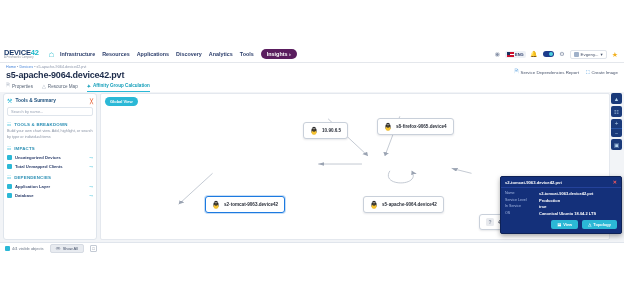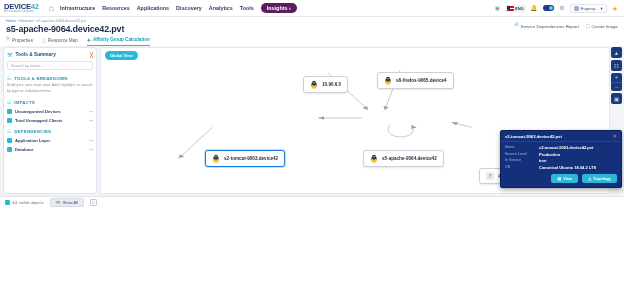--- a/index.html
+++ b/index.html
@@ -4,21 +4,21 @@
 <style>
   * { box-sizing: border-box; }
   html, body { margin:0; padding:0; }
   body {
     width:624px; height:294px;
     font-family:"Liberation Sans", sans-serif;
     background:#ffffff;
     overflow:hidden;
     color:#333;
   }
-  .app { position:relative; width:624px; height:208px; background:#f2f4f7; }
+  .app { position:relative; width:624px; height:208px; background:#f2f4f7;margin-top:46px; }
 
   
   .topnav {
     height:17px; background:#ffffff; border-bottom:1px solid #e4e7ec;
     display:flex; align-items:center; padding:0 4px; gap:6px;
   }
   .logo { display:flex; flex-direction:column; line-height:1; margin-right:4px; }
   .logo-main { font-size:7.5px; font-weight:bold; color:#1b3a6b; letter-spacing:-0.2px; }
   .logo-main em { font-style:normal; color:#19b6c9; }
   .logo-sub { font-size:2.6px; color:#8b93a1; letter-spacing:.1px; margin-top:.5px; }

